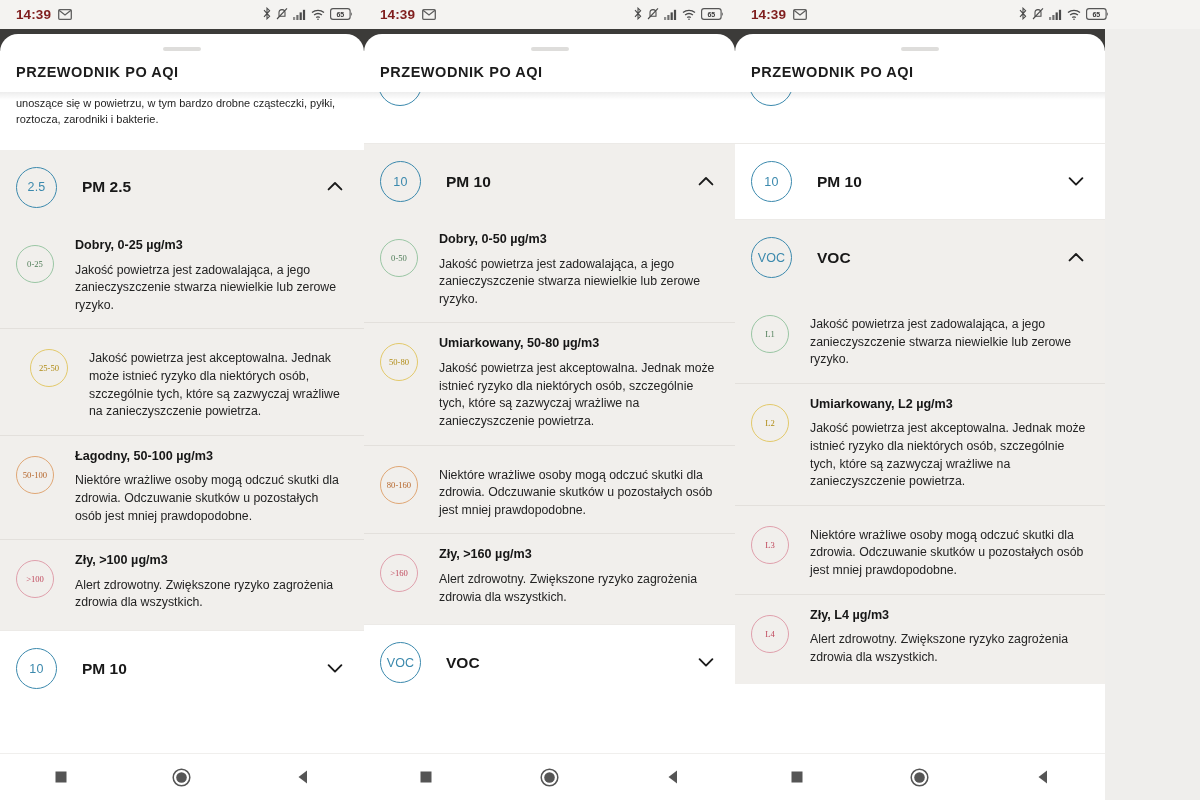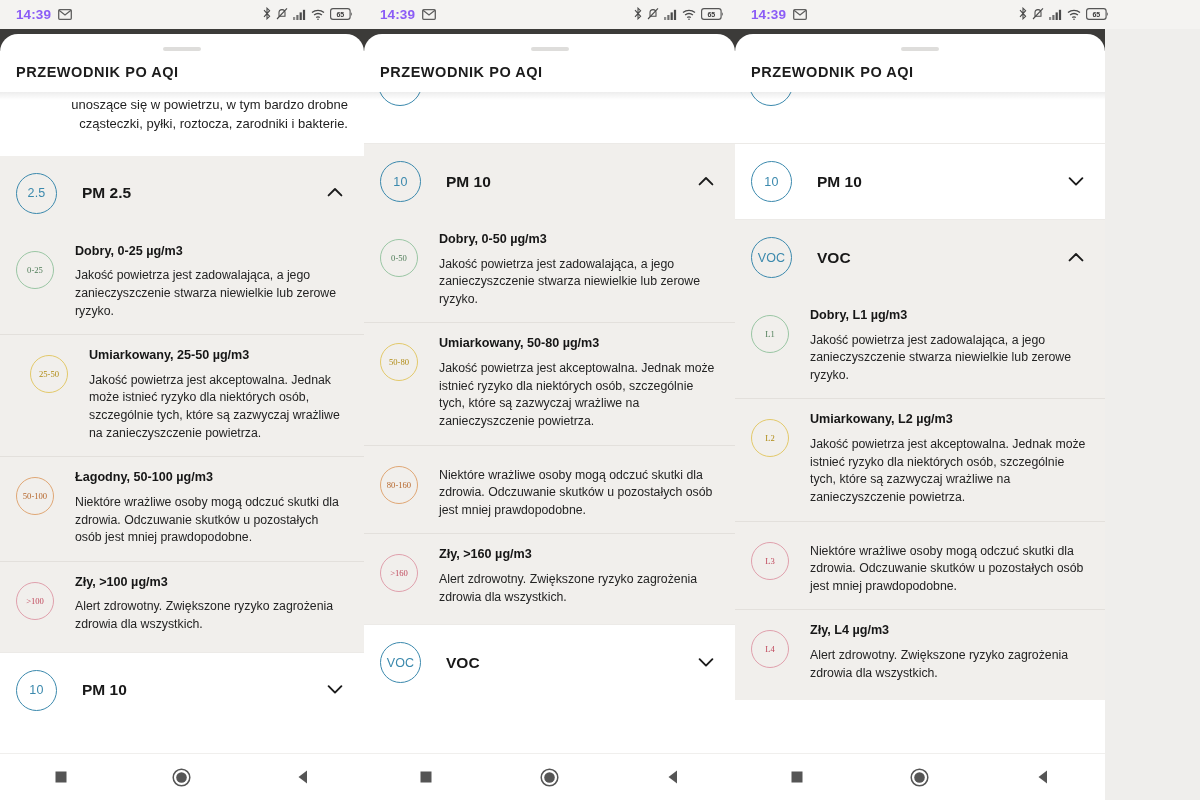--- a/index.html
+++ b/index.html
@@ -16,21 +16,21 @@
   .phone.p1 { width:364px; }
   .phone.p2 { width:371px; }
   .phone.p3 { width:465px; }
 
   
   .statusbar {
     height:29px; background:#f4f3f1; display:flex; align-items:center;
     justify-content:space-between; padding:0 11px 0 16px; position:relative; z-index:40;
   }
   .sb-left { display:flex; align-items:center; gap:7px; }
-  .sb-time { font-size:13.5px; color:#8b5cf6; font-weight:600; letter-spacing:.1px; }
+  .sb-time { font-size:13.5px; color:#7f1d1d; font-weight:600; letter-spacing:.1px; }
   .sb-right { display:flex; align-items:center; gap:5px; }
   .sb-ic { display:block; }
 
   
   .backdrop { position:absolute; left:0; right:0; top:29px; bottom:0; background:#3c3b39; z-index:1; }
 
   
   .sheet {
     position:absolute; left:0; top:34px; bottom:0; background:#ffffff;
     border-radius:18px 18px 0 0; z-index:5; overflow:hidden;
@@ -47,21 +47,21 @@
     padding:13px 16px 12px 16px; background:#fff; position:relative; z-index:20;
   }
   .sheet-title::after {
     content:""; position:absolute; left:0; right:0; bottom:-8px; height:8px;
     background:linear-gradient(to bottom, rgba(0,0,0,.07), rgba(0,0,0,0));
   }
 
   .scrollarea { flex:1; overflow:hidden; position:relative; background:#fff; }
 
   .intro-text {
-    padding:4px 16px 22px 16px; font-size:13px; line-height:1.45; color:#1e1e1e; background:#fff;text-align:right;
+    padding:4px 16px 22px 16px; font-size:11px; line-height:1.45; color:#1e1e1e; background:#fff;
   }
 
   
   .clipped-strip { background:#fff; height:34px; position:relative; overflow:hidden; }
   .clipped-strip .halfring {
     position:absolute; left:14px; top:-30px; width:44px; height:44px;
     border-radius:50%; border:1.6px solid #3b89ad;
   }
   .strip-gap { height:18px; background:#fff; border-bottom:1px solid #eceae7; }
 
@@ -182,21 +182,20 @@
                 <div class="level">
                   <div class="lv-badge" style="border:1.4px solid #9ac6a4;color:#4f7d58;">0-25</div>
                   <div class="lv-body">
                     <div class="lv-title">Dobry, 0-25 µg/m3</div>
                     <div class="lv-desc">Jakość powietrza jest zadowalająca, a jego zanieczyszczenie stwarza niewielkie lub zerowe ryzyko.</div>
                   </div>
                 </div>
                 <div class="level">
                   <div class="lv-badge" style="border:1.4px solid #e3c96a;color:#b08b14;margin-left:14px;">25-50</div>
                   <div class="lv-body">
-                    <div class="lv-title">Umiarkowany, 25-50 µg/m3</div>
                     <div class="lv-desc">Jakość powietrza jest akceptowalna. Jednak może istnieć ryzyko dla niektórych osób, szczególnie tych, które są zazwyczaj wrażliwe na zanieczyszczenie powietrza.</div>
                   </div>
                 </div>
                 <div class="level">
                   <div class="lv-badge" style="border:1.4px solid #e0a775;color:#b5662b;">50-100</div>
                   <div class="lv-body">
                     <div class="lv-title">Łagodny, 50-100 µg/m3</div>
                     <div class="lv-desc">Niektóre wrażliwe osoby mogą odczuć skutki dla zdrowia. Odczuwanie skutków u pozostałych osób jest mniej prawdopodobne.</div>
                   </div>
                 </div>
@@ -443,21 +442,20 @@
                 <div class="badge big">VOC</div>
                 <div class="group-name">VOC</div>
                 <div class="chev"><svg width="16" height="11" viewBox="0 0 16 11">
                     <path d="M1.6 8.4 8 2 14.4 8.4" fill="none" stroke="#1b1b1b" stroke-width="1.9" stroke-linecap="round" stroke-linejoin="round"></path>
                   </svg></div>
               </div>
               <div class="levels">
                 <div class="level">
                   <div class="lv-badge" style="border:1.4px solid #9ac6a4;color:#4f7d58;">L1</div>
                   <div class="lv-body">
-                    <div class="lv-title">Dobry, L1 µg/m3</div>
                     <div class="lv-desc">Jakość powietrza jest zadowalająca, a jego zanieczyszczenie stwarza niewielkie lub zerowe ryzyko.</div>
                   </div>
                 </div>
                 <div class="level">
                   <div class="lv-badge" style="border:1.4px solid #e3c96a;color:#b08b14;">L2</div>
                   <div class="lv-body">
                     <div class="lv-title">Umiarkowany, L2 µg/m3</div>
                     <div class="lv-desc">Jakość powietrza jest akceptowalna. Jednak może istnieć ryzyko dla niektórych osób, szczególnie tych, które są zazwyczaj wrażliwe na zanieczyszczenie powietrza.</div>
                   </div>
                 </div>

